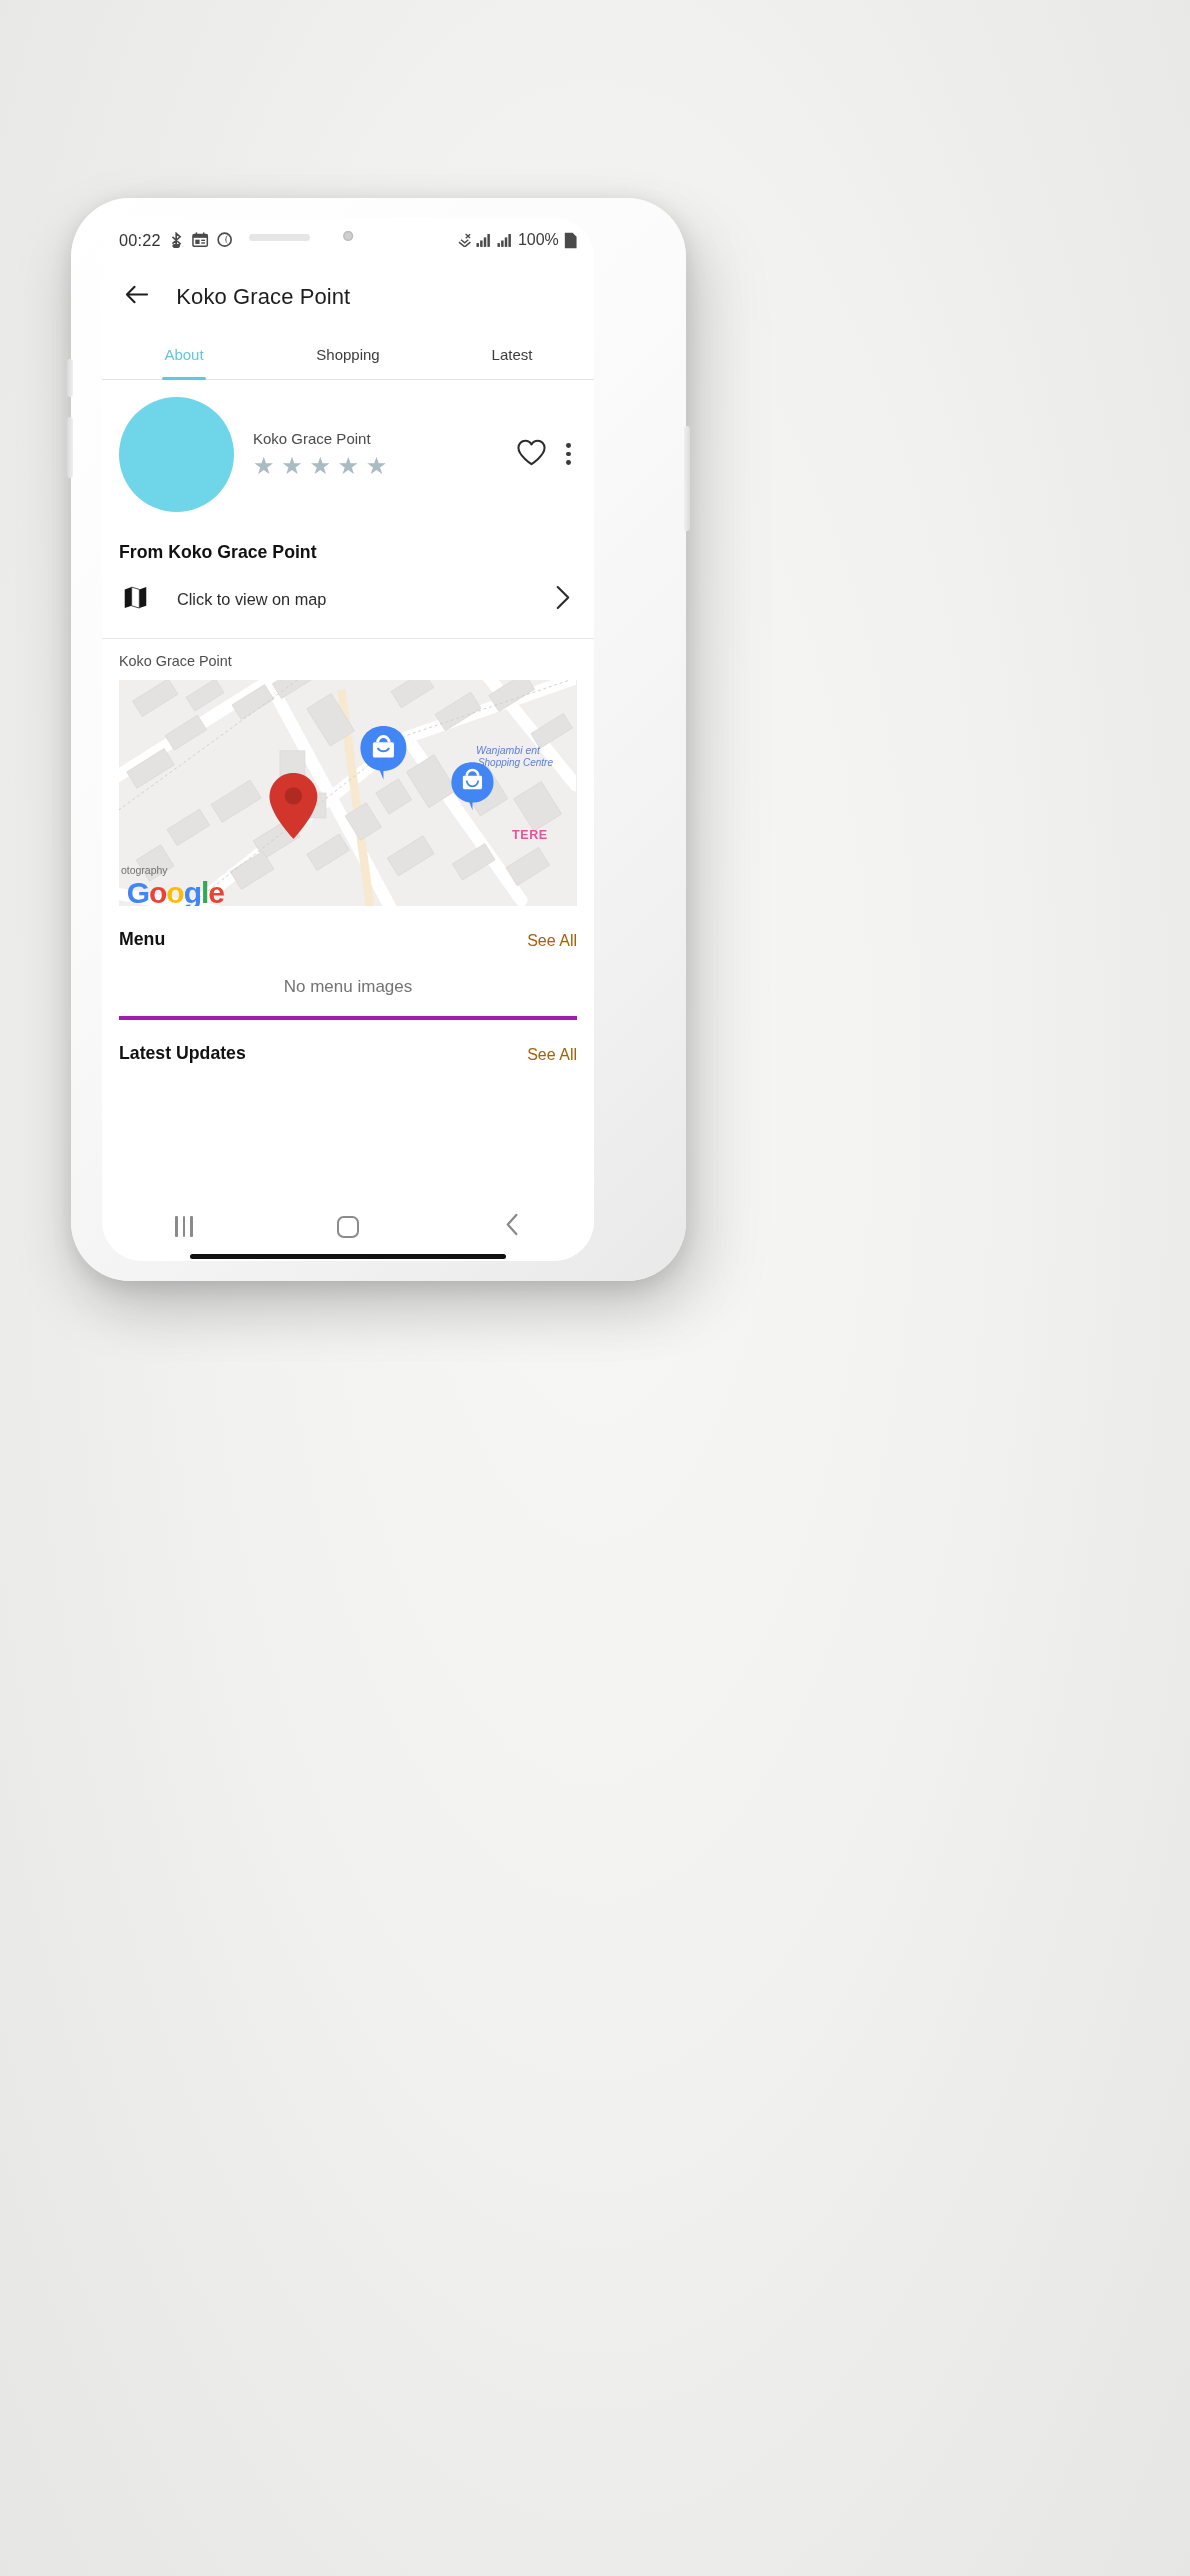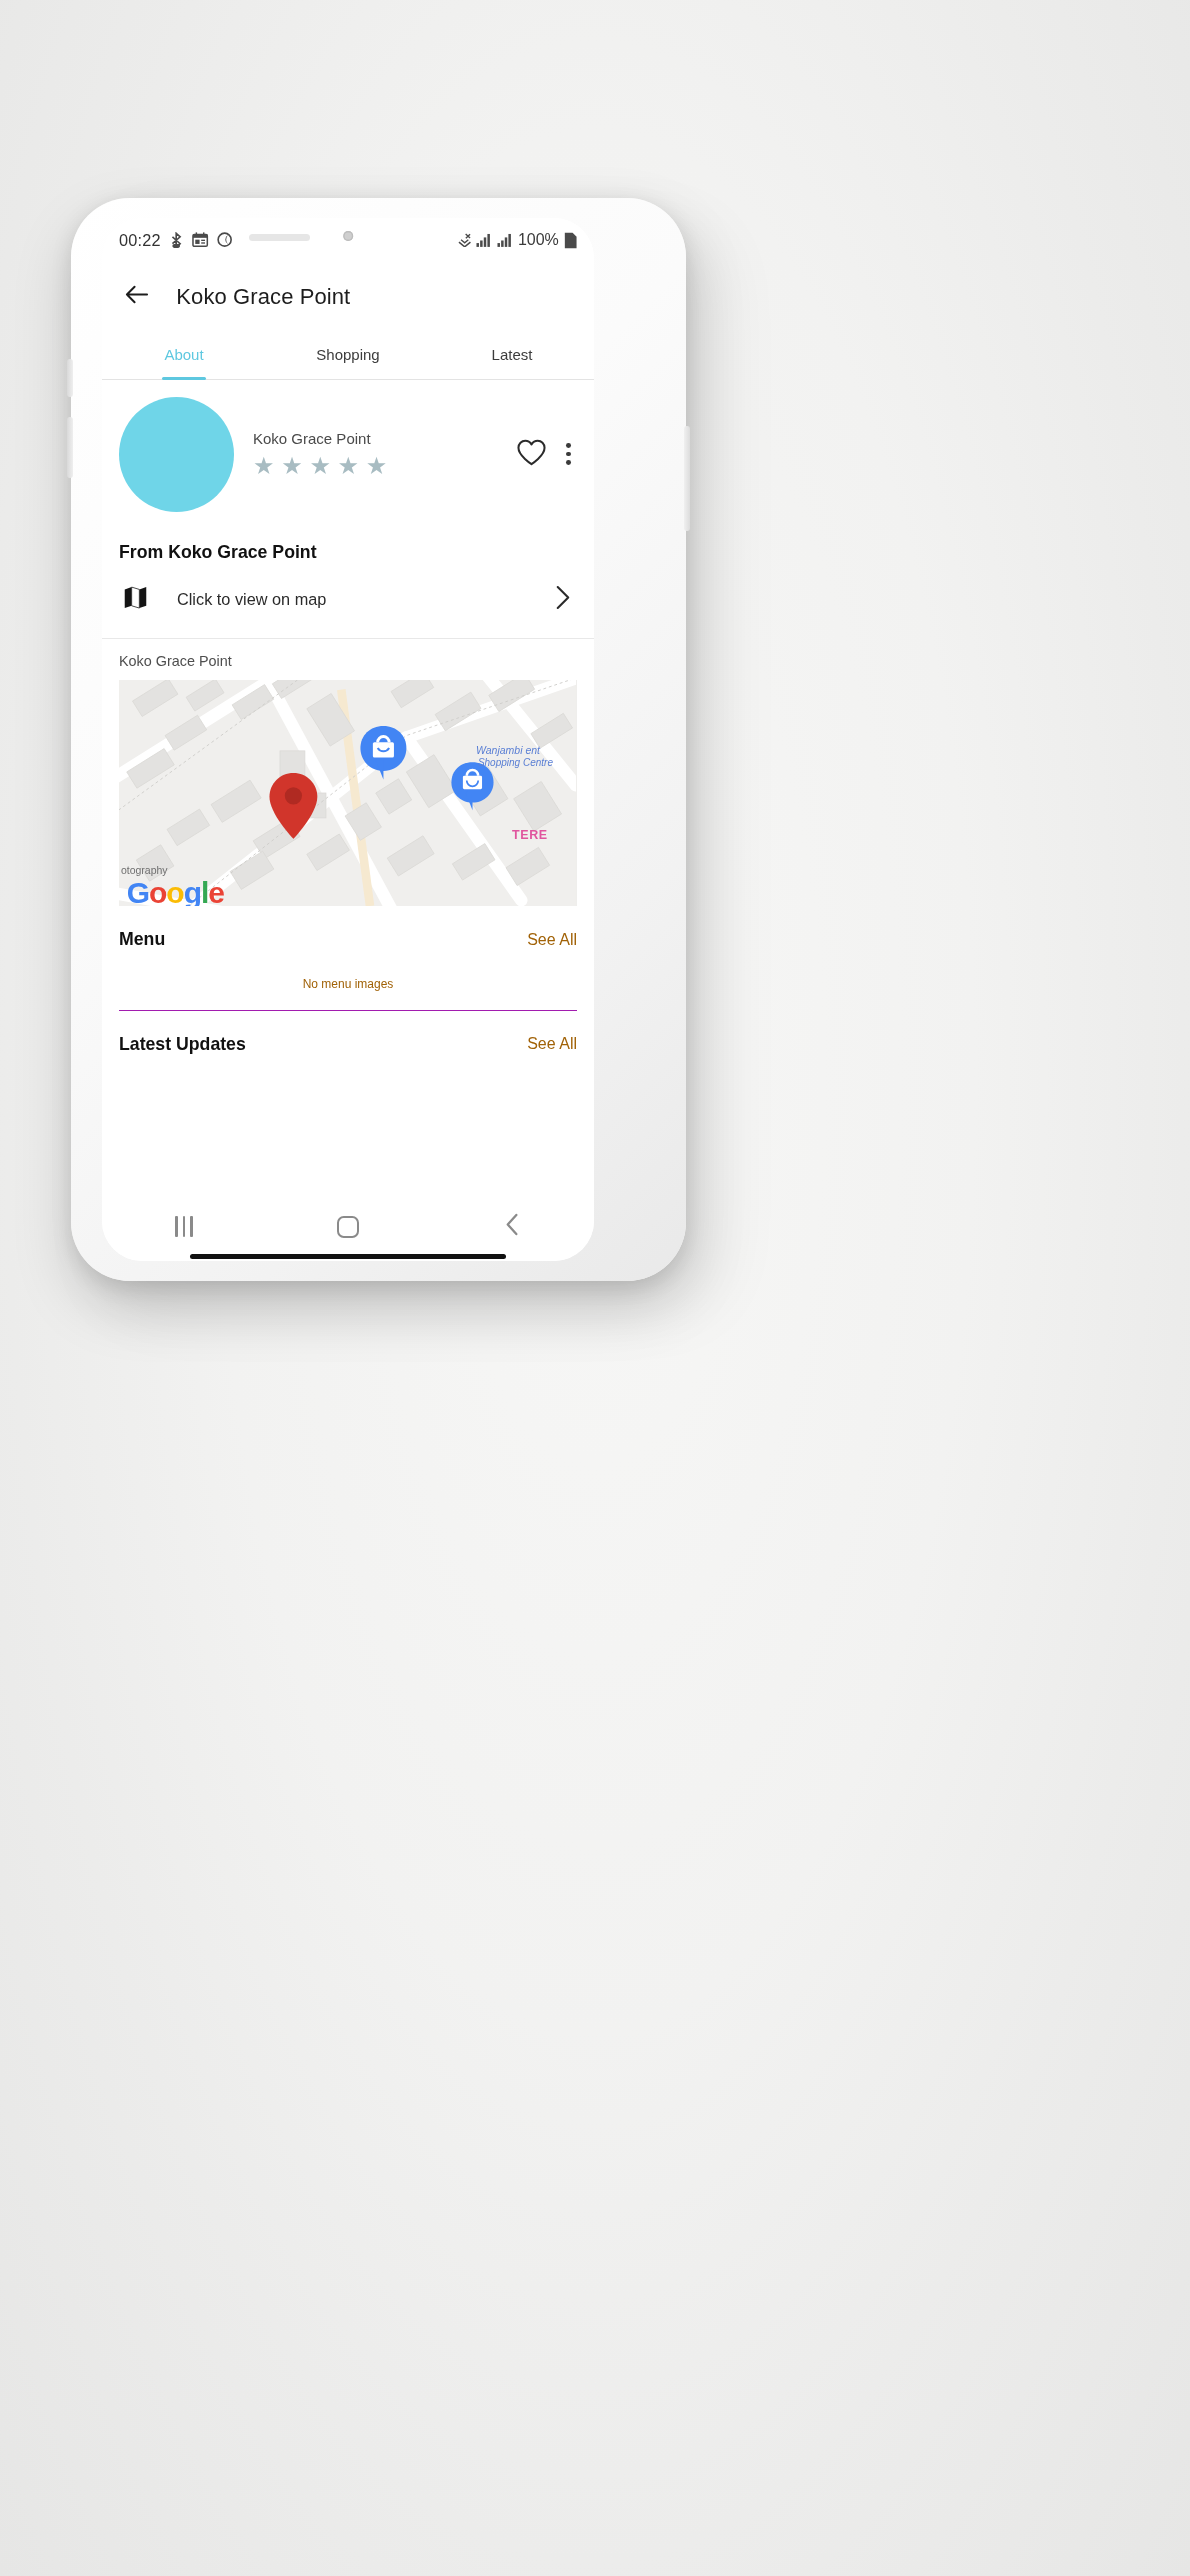--- a/index.html
+++ b/index.html
@@ -176,28 +176,28 @@
     font-size: 30px; font-weight: bold; letter-spacing: -1px;
     font-family: "Liberation Sans", sans-serif;
   }
   #google-logo .b{color:#4285F4}
   #google-logo .r{color:#EA4335}
   #google-logo .y{color:#FBBC05}
   #google-logo .g{color:#34A853}
 
   
   .list-head {
-    display: flex; align-items: center; justify-content: space-between;
+    display: flex; align-items: flex-end; justify-content: space-between;
     padding: 23px 17px 19px 17px;
   }
   .list-head h3 { font-size: 17.7px; font-weight: bold; color: #111; }
   .see-all { font-size: 16px; color: #a16207; cursor: pointer; }
   #no-menu {
-    text-align: center; font-size: 12px; color: #a16207;
-    padding: 7.7px 0 19px 0; border-bottom: 1px solid #a21caf;
+    text-align: center; font-size: 17px; color: #737373;
+    padding: 7.7px 0 19px 0; border-bottom: 4px solid #a21caf;
     margin: 0 17px;
   }
 
   
   #navbar {
     position: absolute; left: 0; right: 0; bottom: 0;
     height: 69px; display: flex; align-items: center;
     background: #fff;
   }
   #navbar .nb { flex: 1; display: flex; align-items: center; justify-content: center; cursor: pointer; }

